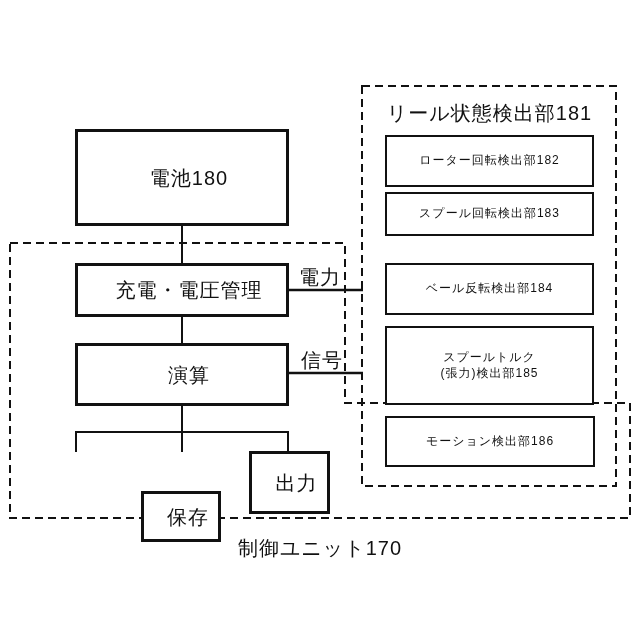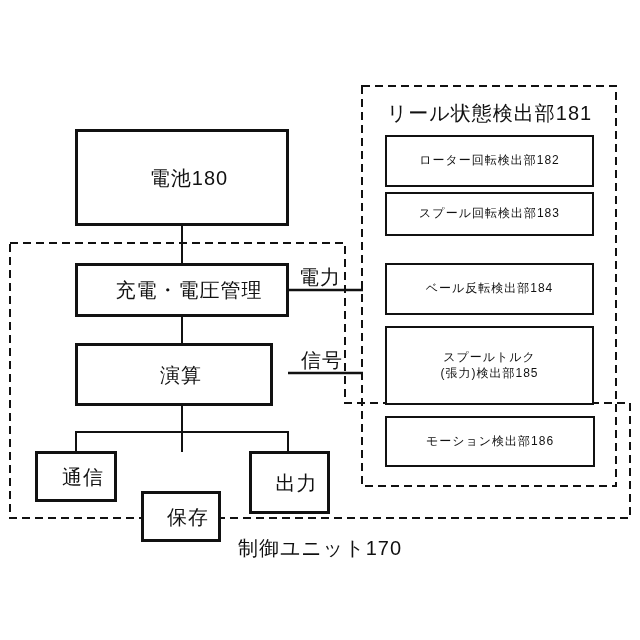--- a/index.html
+++ b/index.html
@@ -42,21 +42,21 @@
   .lbl {
     position: absolute;
     font-size: 20px;
     letter-spacing: 1px;
     white-space: nowrap;
     text-align: center;
   }
   
   #battery  { left: 75px;  top: 129px; width: 214px; height: 97px; }
   #charge   { left: 75px;  top: 263px; width: 214px; height: 54px; }
-  #compute  { left: 75px;  top: 343px; width: 198px; height: 63px; }
+  #compute  { left: 75px;  top: 343px; width: 214px; height: 63px; }
   #comm     { left: 35px;  top: 451px; width: 82px;  height: 51px; }
   #save     { left: 141px; top: 451px; width: 80px;  height: 51px; margin-top: 40px; }
   #output   { left: 249px; top: 451px; width: 81px;  height: 63px; }
   
   #rotor    { left: 385px; top: 135px; width: 209px; height: 52px; }
   #spoolrot { left: 385px; top: 192px; width: 209px; height: 44px; }
   #bail     { left: 385px; top: 263px; width: 209px; height: 52px; }
   #torque   { left: 385px; top: 326px; width: 209px; height: 79px; }
   #motion   { left: 385px; top: 416px; width: 210px; height: 51px; }
   
@@ -91,23 +91,20 @@
 
   <div class="box big" id="battery">
     <span>電池180</span>
   </div>
   <div class="box big" id="charge">
     <span>充電・電圧管理</span>
   </div>
   <div class="box big" id="compute">
     <span>演算</span>
   </div>
-  <div class="box big" id="comm">
-    <span>通信</span>
-  </div>
   <div class="box big" id="save">
     <span>保存</span>
   </div>
   <div class="box big" id="output">
     <span>出力</span>
   </div>
 
   <div class="lbl" id="reel-group-title">リール状態検出部181</div>
   <div class="box" id="rotor">
     <span>ローター回転検出部182</span>

